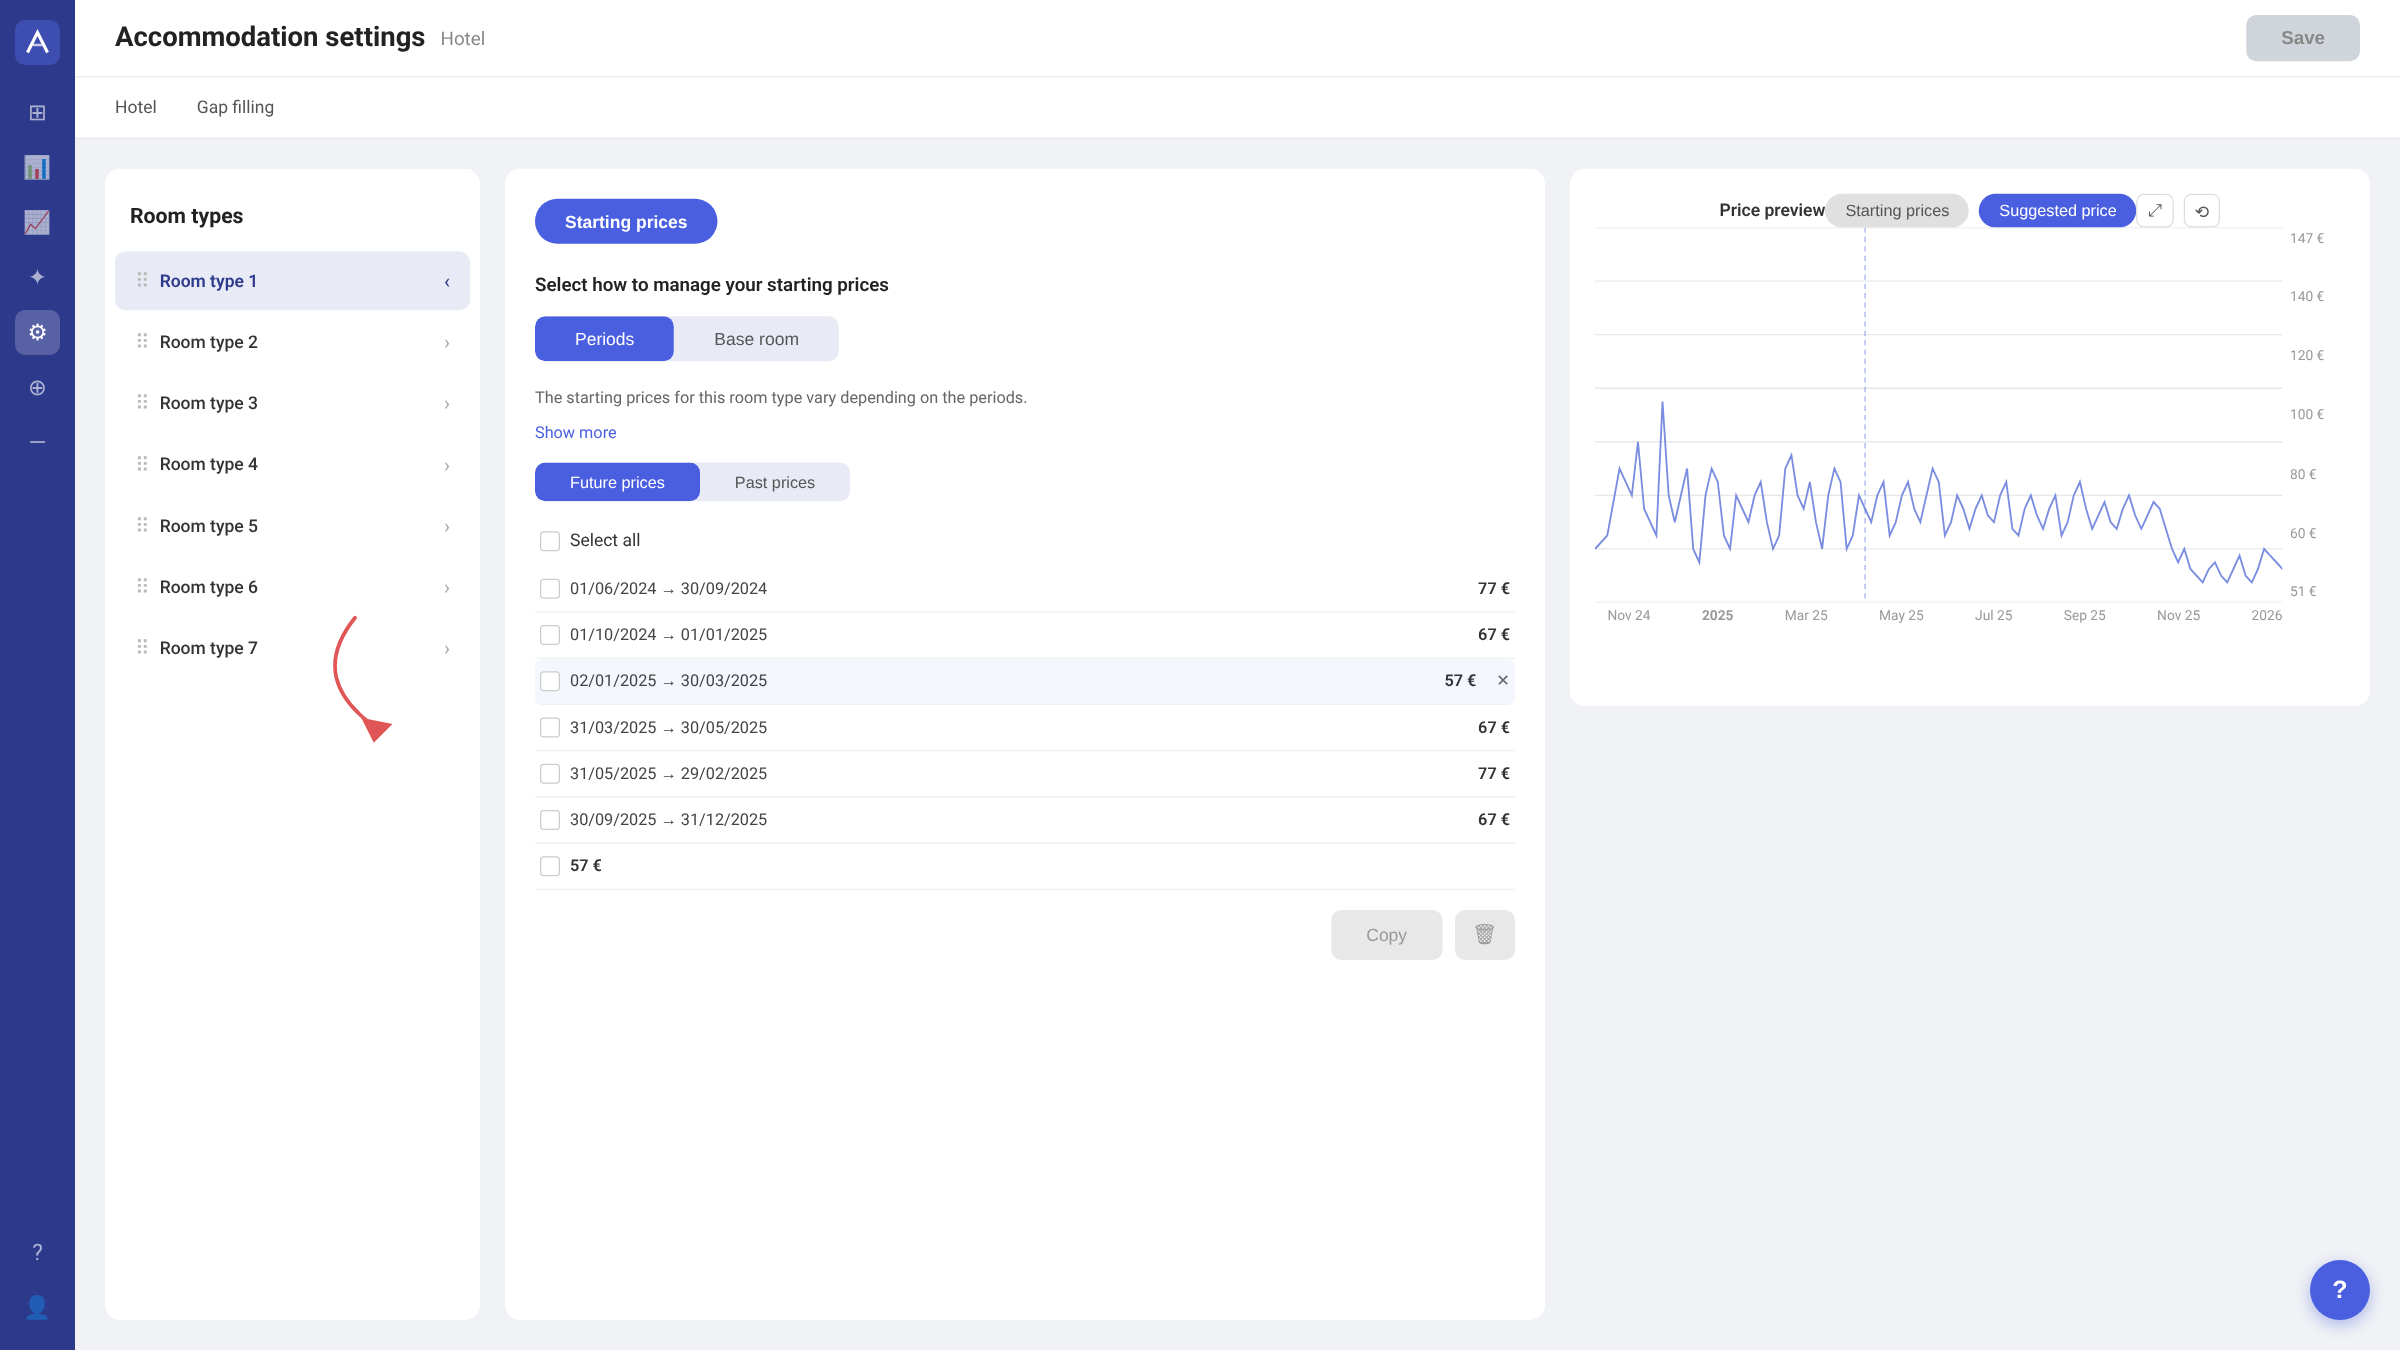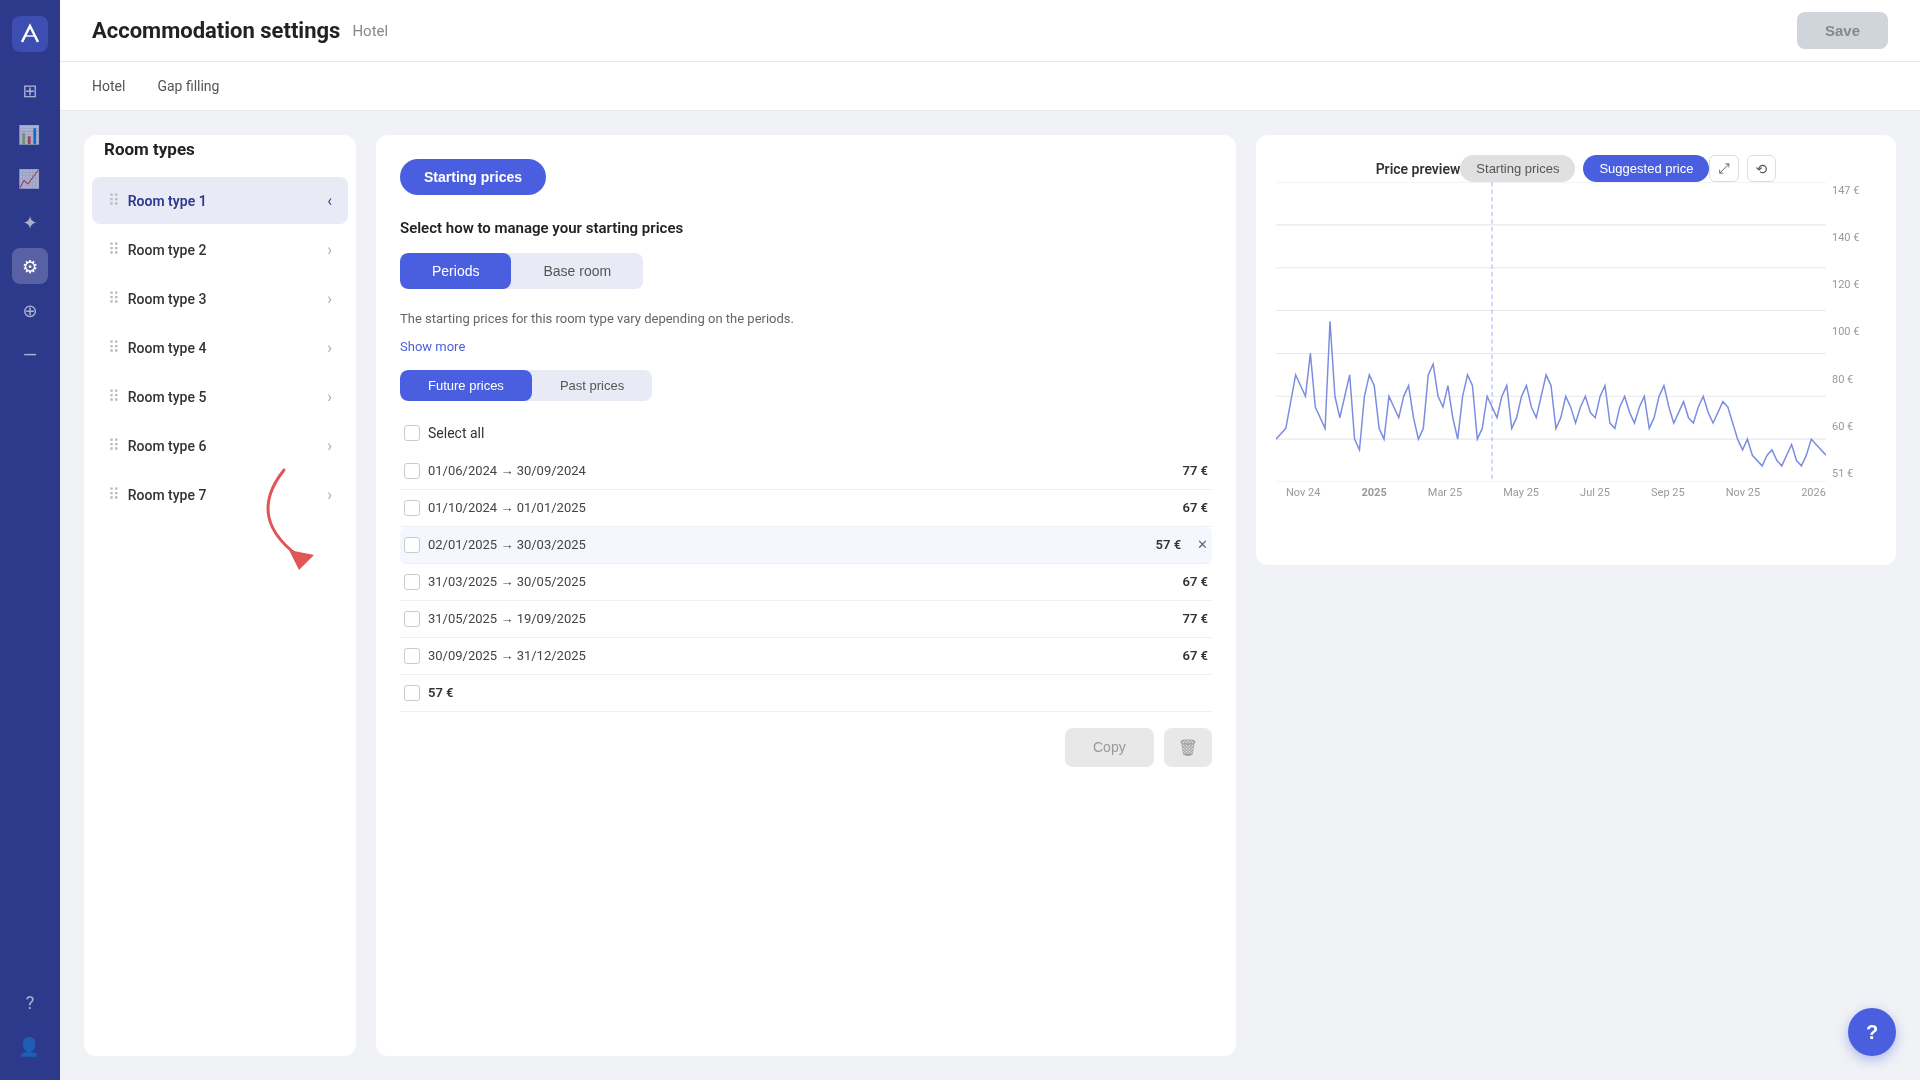--- a/index.html
+++ b/index.html
@@ -25,21 +25,21 @@
     .save-btn { background: #d0d4db; color: #888; border: none; border-radius: 8px; padding: 10px 28px; font-size: 15px; font-weight: 600; cursor: pointer; }
 
     
     .secondary-bar { background: #fff; padding: 12px 32px; display: flex; gap: 32px; border-bottom: 1px solid #e8e8e8; }
     .secondary-item { font-size: 14px; color: #555; cursor: pointer; padding: 4px 0; }
 
     
     .content-area { display: flex; flex: 1; overflow: hidden; padding: 24px; gap: 20px; }
 
     
-    .left-panel { width: 272px; background: #fff; border-radius: 12px; padding: 4px 0; flex-shrink: 0; overflow-y: auto; }
+    .left-panel { width: 300px; background: #fff; border-radius: 12px; padding: 28px 0; flex-shrink: 0; overflow-y: auto; }
     .panel-title { font-size: 17px; font-weight: 700; color: #222; padding: 0 20px 16px; }
     .room-item { display: flex; align-items: center; justify-content: space-between; padding: 14px 16px; cursor: pointer; border-radius: 8px; margin: 2px 8px; }
     .room-item.active { background: #e8eaf6; }
     .room-item-left { display: flex; align-items: center; gap: 10px; }
     .drag-icon { color: #bbb; font-size: 16px; letter-spacing: -2px; }
     .room-name { font-size: 14px; font-weight: 500; color: #333; }
     .room-item.active .room-name { color: #2d3a8c; font-weight: 600; }
     .chevron { color: #aaa; font-size: 16px; }
     .chevron.left { color: #2d3a8c; }
 
@@ -57,21 +57,21 @@
     .description { font-size: 13px; color: #666; line-height: 1.6; margin-bottom: 8px; }
     .show-more { color: #4a5fe0; font-size: 13px; cursor: pointer; margin-bottom: 20px; text-decoration: none; }
 
     .future-past-row { display: flex; background: #e8eaf6; border-radius: 8px; overflow: hidden; margin-bottom: 16px; width: fit-content; }
     .fp-btn { padding: 8px 28px; font-size: 13px; font-weight: 500; cursor: pointer; border: none; background: transparent; color: #555; }
     .fp-btn.active { background: #4a5fe0; color: #fff; border-radius: 8px; }
 
     .select-all-row { display: flex; align-items: center; gap: 8px; padding: 8px 4px; margin-bottom: 4px; }
     .checkbox { width: 16px; height: 16px; border: 1.5px solid #ccc; border-radius: 3px; background: #fff; cursor: pointer; flex-shrink: 0; }
 
-    .price-row { display: flex; align-items: center; gap: 8px; padding: 10px 4px; border-bottom: 1px solid #f0f0f0; }
+    .price-row { display: flex; align-items: flex-end; gap: 8px; padding: 10px 4px; border-bottom: 1px solid #f0f0f0; }
     .price-row:last-of-type { border-bottom: none; }
     .price-date { font-size: 13px; color: #444; flex: 1; }
     .price-value { font-size: 13px; font-weight: 600; color: #333; }
     .price-row.highlighted { background: #f5f7ff; border-radius: 6px; }
 
     .action-row { display: flex; justify-content: flex-end; gap: 10px; padding-top: 16px; }
     .copy-btn { background: #e8e8e8; color: #999; border: none; border-radius: 8px; padding: 10px 28px; font-size: 14px; cursor: pointer; }
     .delete-btn { background: #e8e8e8; color: #999; border: none; border-radius: 8px; padding: 10px 14px; font-size: 16px; cursor: pointer; }
 
     
@@ -239,21 +239,21 @@
             <span class="price-value">57 €</span>
             <span style="margin-left:8px; font-size:13px; color:#666;">✕</span>
           </div>
           <div class="price-row">
             <div class="checkbox"></div>
             <span class="price-date">31/03/2025 → 30/05/2025</span>
             <span class="price-value">67 €</span>
           </div>
           <div class="price-row">
             <div class="checkbox"></div>
-            <span class="price-date">31/05/2025 → 19/09/2025</span>
+            <span class="price-date">31/05/2025 → 29/02/2025</span>
             <span class="price-value">77 €</span>
           </div>
           <div class="price-row">
             <div class="checkbox"></div>
             <span class="price-date">30/09/2025 → 31/12/2025</span>
             <span class="price-value">67 €</span>
           </div>
           <div class="price-row">
             <div class="checkbox"></div>
             <span class="price-value">57 €</span>

